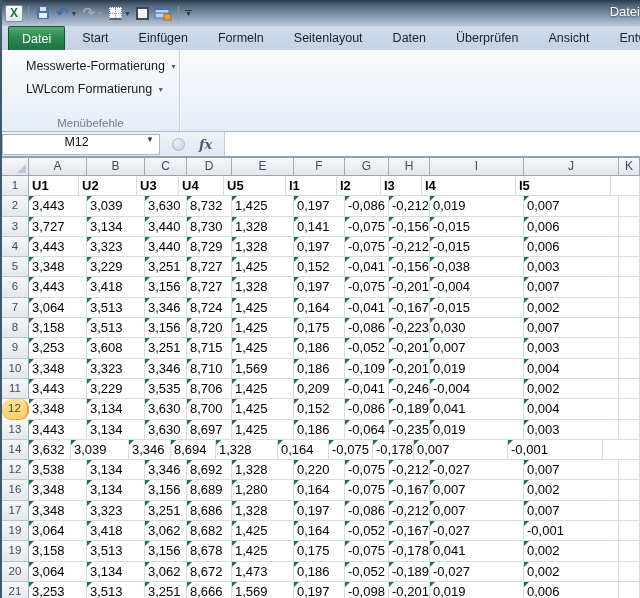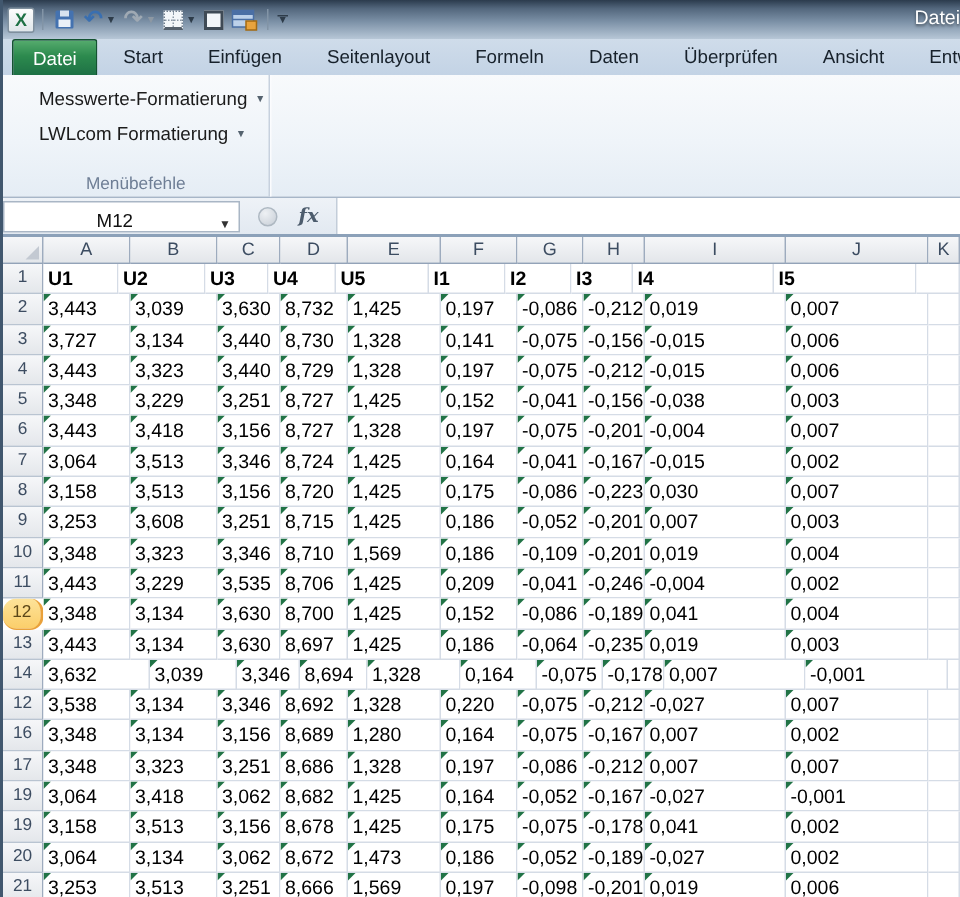--- a/index.html
+++ b/index.html
@@ -58,21 +58,21 @@
   .about-icon{width:17px;height:15px;background:#fff;border:1px solid #3f6db8;position:relative;margin-top:1px;}
   .about-icon:before{content:"";position:absolute;top:0;left:0;right:0;height:3px;background:#3f6db8;}
   .about-icon:after{content:"";position:absolute;left:3px;top:6px;width:0;height:0;border-top:4px solid #2f9a42;border-right:6px solid transparent;}
   .about-label{font-size:12.5px;color:#1b1b1b;margin-left:4px;margin-top:1px;}
   
   .formulabar{
     height:26px;display:flex;align-items:center;
     background:linear-gradient(180deg,#eef2f7,#e2e9f1);
     border-bottom:2px solid #8ca1b9;padding-left:0;
   }
-  .namebox{width:158px;height:21px;background:#fff;border:1px solid #a9b6c5;display:flex;align-items:flex-end;}
+  .namebox{width:158px;height:21px;background:#fff;border:1px solid #a9b6c5;display:flex;align-items:flex-start;}
   .namebox-val{flex:1;text-align:center;font-size:12.5px;color:#111;padding-left:10px;}
   .namebox-dd{font-size:8px;color:#333;padding:0 5px;border-left:1px solid transparent;}
   .fx-pill{width:13px;height:13px;border-radius:50%;margin-left:12px;
     background:radial-gradient(circle at 35% 30%,#eef1f4,#c6cdd6);border:1px solid #aeb8c2;}
   .fx{font-family:"DejaVu Serif",serif;font-style:italic;font-weight:bold;font-size:13px;color:#4d5c6d;margin:0 12px 0 14px;}
   .formula-input{flex:1;height:100%;background:#fff;border-left:1px solid #c3cdd9;}
   
   .sheet{position:relative;height:440px;overflow:hidden;background:#fff;}
   .hdr-row{display:flex;height:18px;}
   .corner{width:27px;height:18px;background:linear-gradient(180deg,#f6f7f9,#e3e6ea);
@@ -141,22 +141,22 @@
         </span>
       </div>
     </div>
     <span class="title-text">Datei</span>
   </div>
 
   <div class="tabbar">
     <div class="tab active">Datei</div>
     <div class="tab">Start</div>
     <div class="tab">Einfügen</div>
+    <div class="tab">Formeln</div>
     <div class="tab">Seitenlayout</div>
-    <div class="tab">Formeln</div>
     <div class="tab">Daten</div>
     <div class="tab">Überprüfen</div>
     <div class="tab">Ansicht</div>
     <div class="tab cut">Entwicklerto</div>
   </div>
 
   <div class="ribbon">
     <div class="rgroup" style="width:178px;">
       <div class="menu-btn">
         <span>Messwerte-Formatierung</span>
@@ -373,21 +373,21 @@
           <div class="cell" style="width: 62px;"><span class="tri"></span>1,425</div>
           <div class="cell" style="width: 51px;"><span class="tri"></span>0,186</div>
           <div class="cell" style="width: 44px;"><span class="tri"></span>-0,064</div>
           <div class="cell" style="width: 41px;"><span class="tri"></span>-0,235</div>
           <div class="cell" style="width: 94px;"><span class="tri"></span>0,019</div>
           <div class="cell" style="width: 95px;"><span class="tri"></span>0,003</div>
           <div class="cell" style="width: 21px; flex: 1 1 0%;"></div>
         </div>
         <div class="sheet-row">
           <div class="row-hdr">14</div>
-          <div class="cell" style="width: 71px;"><span class="tri"></span>3,632</div>
+          <div class="cell" style="width: 42px;"><span class="tri"></span>3,632</div>
           <div class="cell" style="width: 58px;"><span class="tri"></span>3,039</div>
           <div class="cell" style="width: 42px;"><span class="tri"></span>3,346</div>
           <div class="cell" style="width: 45px;"><span class="tri"></span>8,694</div>
           <div class="cell" style="width: 62px;"><span class="tri"></span>1,328</div>
           <div class="cell" style="width: 51px;"><span class="tri"></span>0,164</div>
           <div class="cell" style="width: 44px;"><span class="tri"></span>-0,075</div>
           <div class="cell" style="width: 41px;"><span class="tri"></span>-0,178</div>
           <div class="cell" style="width: 94px;"><span class="tri"></span>0,007</div>
           <div class="cell" style="width: 95px;"><span class="tri"></span>-0,001</div>
           <div class="cell" style="width: 21px; flex: 1 1 0%;"></div>

